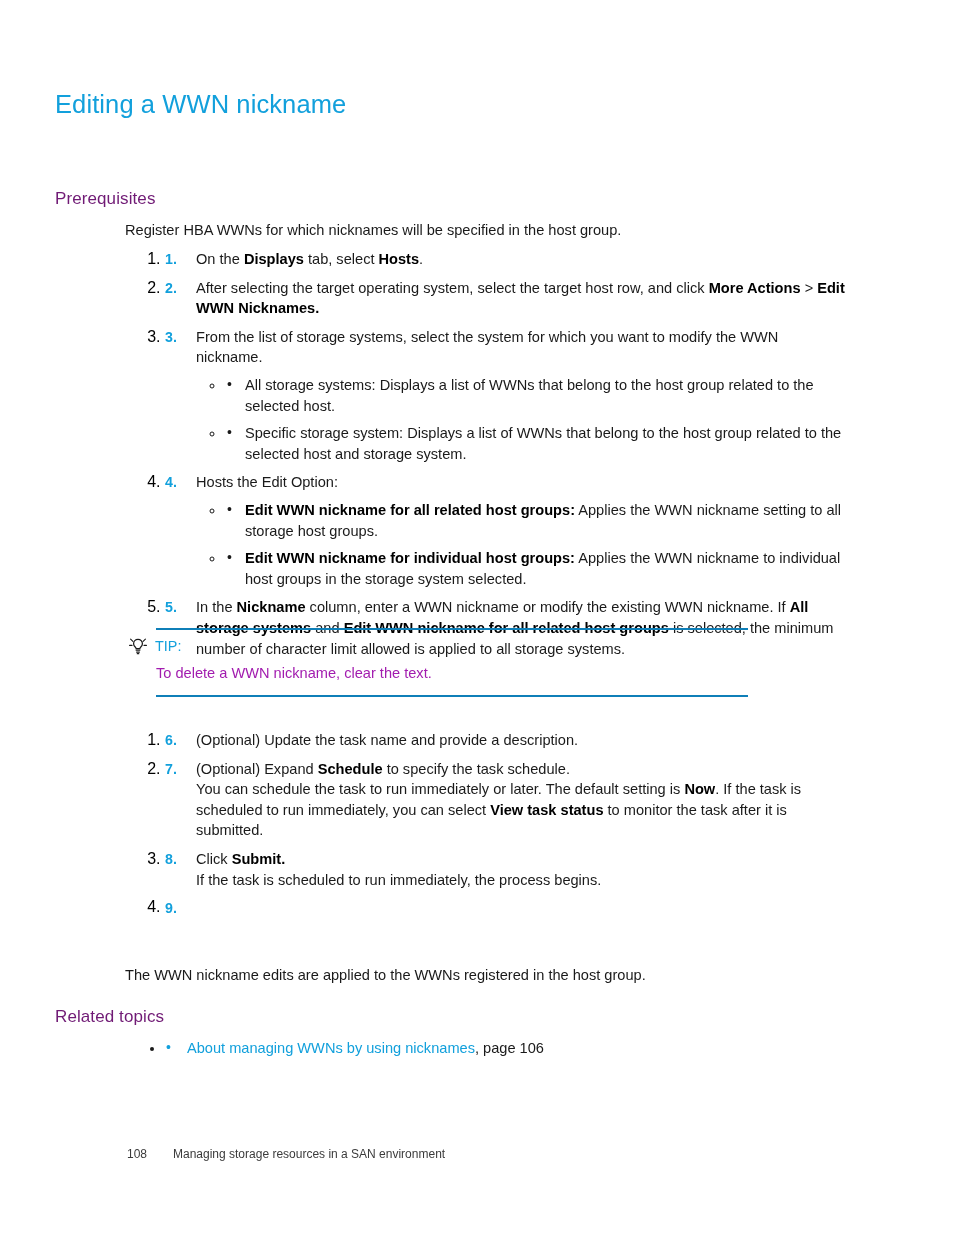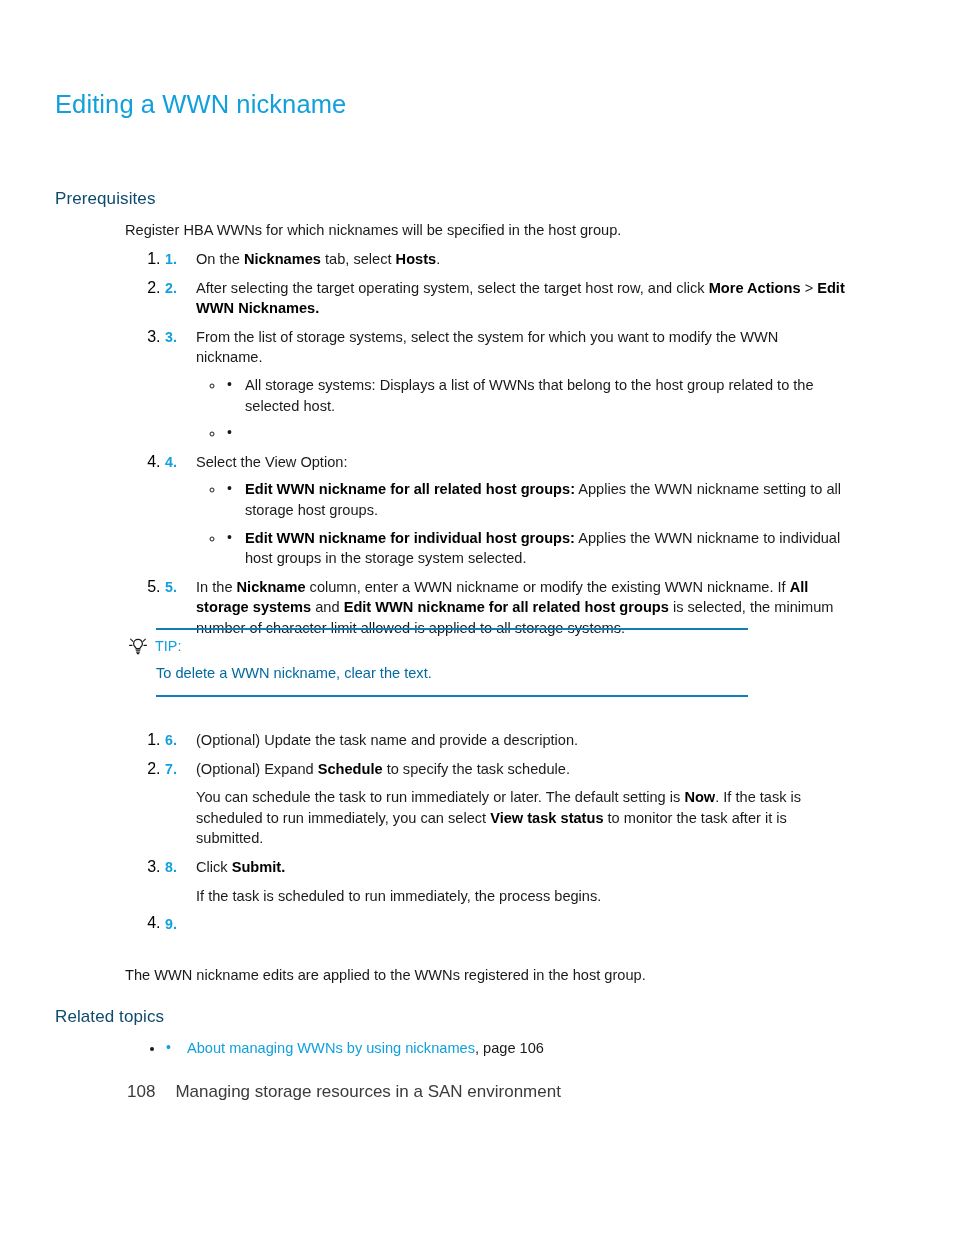--- a/index.html
+++ b/index.html
@@ -42,21 +42,21 @@
     color: #12a0dc;
     letter-spacing: 0.1px;
     white-space: nowrap;
   }
   .h2 {
     position: absolute;
     left: 55px;
     font-size: 17px;
     line-height: 21px;
     font-weight: 400;
-    color: #0c4a6e;
+    color: #701a75;
     letter-spacing: 0.1px;
     white-space: nowrap;
   }
   .h2-prereq { top: 174px; }
   .h2-related { top: 992px; }
 
   
   .para {
     position: absolute;
     left: 125px;
@@ -114,21 +114,21 @@
     position: absolute;
     left: 2px;
     top: -1px;
     font-size: 14px;
     line-height: 20.6px;
     color: #1a1a1a;
   }
 
   
   .ocont {
-    margin-top: 8px;
+    margin-top: 0;
     font-size: 14.6px;
     line-height: 20.6px;
     color: #1a1a1a;
   }
 
   b, strong { font-weight: 700; color: #000; }
 
   
   .tip {
     position: absolute;
@@ -158,21 +158,21 @@
     line-height: 18px;
     color: #12a0dc;
     font-weight: 400;
   }
   .tip-body {
     margin-left: 28px;
     margin-top: 7px;
     margin-bottom: 11px;
     font-size: 14.6px;
     line-height: 20.6px;
-    color: #0369a1;
+    color: #a21caf;
   }
 
   
   .related-list {
     position: absolute;
     left: 125px;
     top: 1022px;
     width: 680px;
   }
   .rel-item {
@@ -192,50 +192,50 @@
   .rel-link {
     color: #12a0dc;
     text-decoration: none;
     text-align: center;
   }
 
   
   .footer {
     position: absolute;
     left: 127px;
-    top: 1083px;
+    top: 1145px;
     display: flex;
     align-items: baseline;
     gap: 20px;
-    font-size: 17px;
+    font-size: 12px;
     line-height: 18px;
     color: #3b3b3b;
   }
   .footer .pageno { min-width: 26px; }
 </style>
 </head>
 <body>
 
 <div class="page">
 
   <h1 class="h1">Editing a WWN nickname</h1>
 
 
   <h2 class="h2 h2-prereq">Prerequisites</h2>
 
   <p class="para body-text prereq-intro">Register HBA WWNs for which nicknames will be specified in the host group.</p>
 
   <ol class="olist olist-top" id="steps-top">
-      <li class="oitem"><span class="num">1.</span><span class="otext"><span>On the </span><b>Nicknames</b><span> tab, select </span><b>Hosts</b><span>.</span></span></li>
+      <li class="oitem"><span class="num">1.</span><span class="otext"><span>On the </span><b>Displays</b><span> tab, select </span><b>Hosts</b><span>.</span></span></li>
       <li class="oitem"><span class="num">2.</span><span class="otext"><span>After selecting the target operating system, select the target host row, and click </span><b>More Actions</b><span> &gt; </span><b>Edit WWN Nicknames.</b></span></li>
       <li class="oitem"><span class="num">3.</span><span class="otext"><span>From the list of storage systems, select the system for which you want to modify the WWN nickname.</span></span><ul class="ulist">
           <li class="uitem"><span class="bullet">•</span><span><span>All storage systems: Displays a list of WWNs that belong to the host group related to the selected host.</span></span></li>
-          <li class="uitem"><span class="bullet">•</span></li>
+          <li class="uitem"><span class="bullet">•</span><span><span>Specific storage system: Displays a list of WWNs that belong to the host group related to the selected host and storage system.</span></span></li>
         </ul></li>
-      <li class="oitem"><span class="num">4.</span><span class="otext"><span>Select the View Option:</span></span><ul class="ulist">
+      <li class="oitem"><span class="num">4.</span><span class="otext"><span>Hosts the Edit Option:</span></span><ul class="ulist">
           <li class="uitem"><span class="bullet">•</span><span><b>Edit WWN nickname for all related host groups:</b><span> Applies the WWN nickname setting to all storage host groups.</span></span></li>
           <li class="uitem"><span class="bullet">•</span><span><b>Edit WWN nickname for individual host groups:</b><span> Applies the WWN nickname to individual host groups in the storage system selected.</span></span></li>
         </ul></li>
       <li class="oitem"><span class="num">5.</span><span class="otext"><span>In the </span><b>Nickname</b><span> column, enter a WWN nickname or modify the existing WWN nickname. If </span><b>All storage systems</b><span> and </span><b>Edit WWN nickname for all related host groups</b><span> is selected, the minimum number of character limit allowed is applied to all storage systems.</span></span></li>
     </ol>
 
   <aside class="tip">
     <div class="tip-rule"></div>
     <div class="tip-head">
       <span class="tip-icon">

